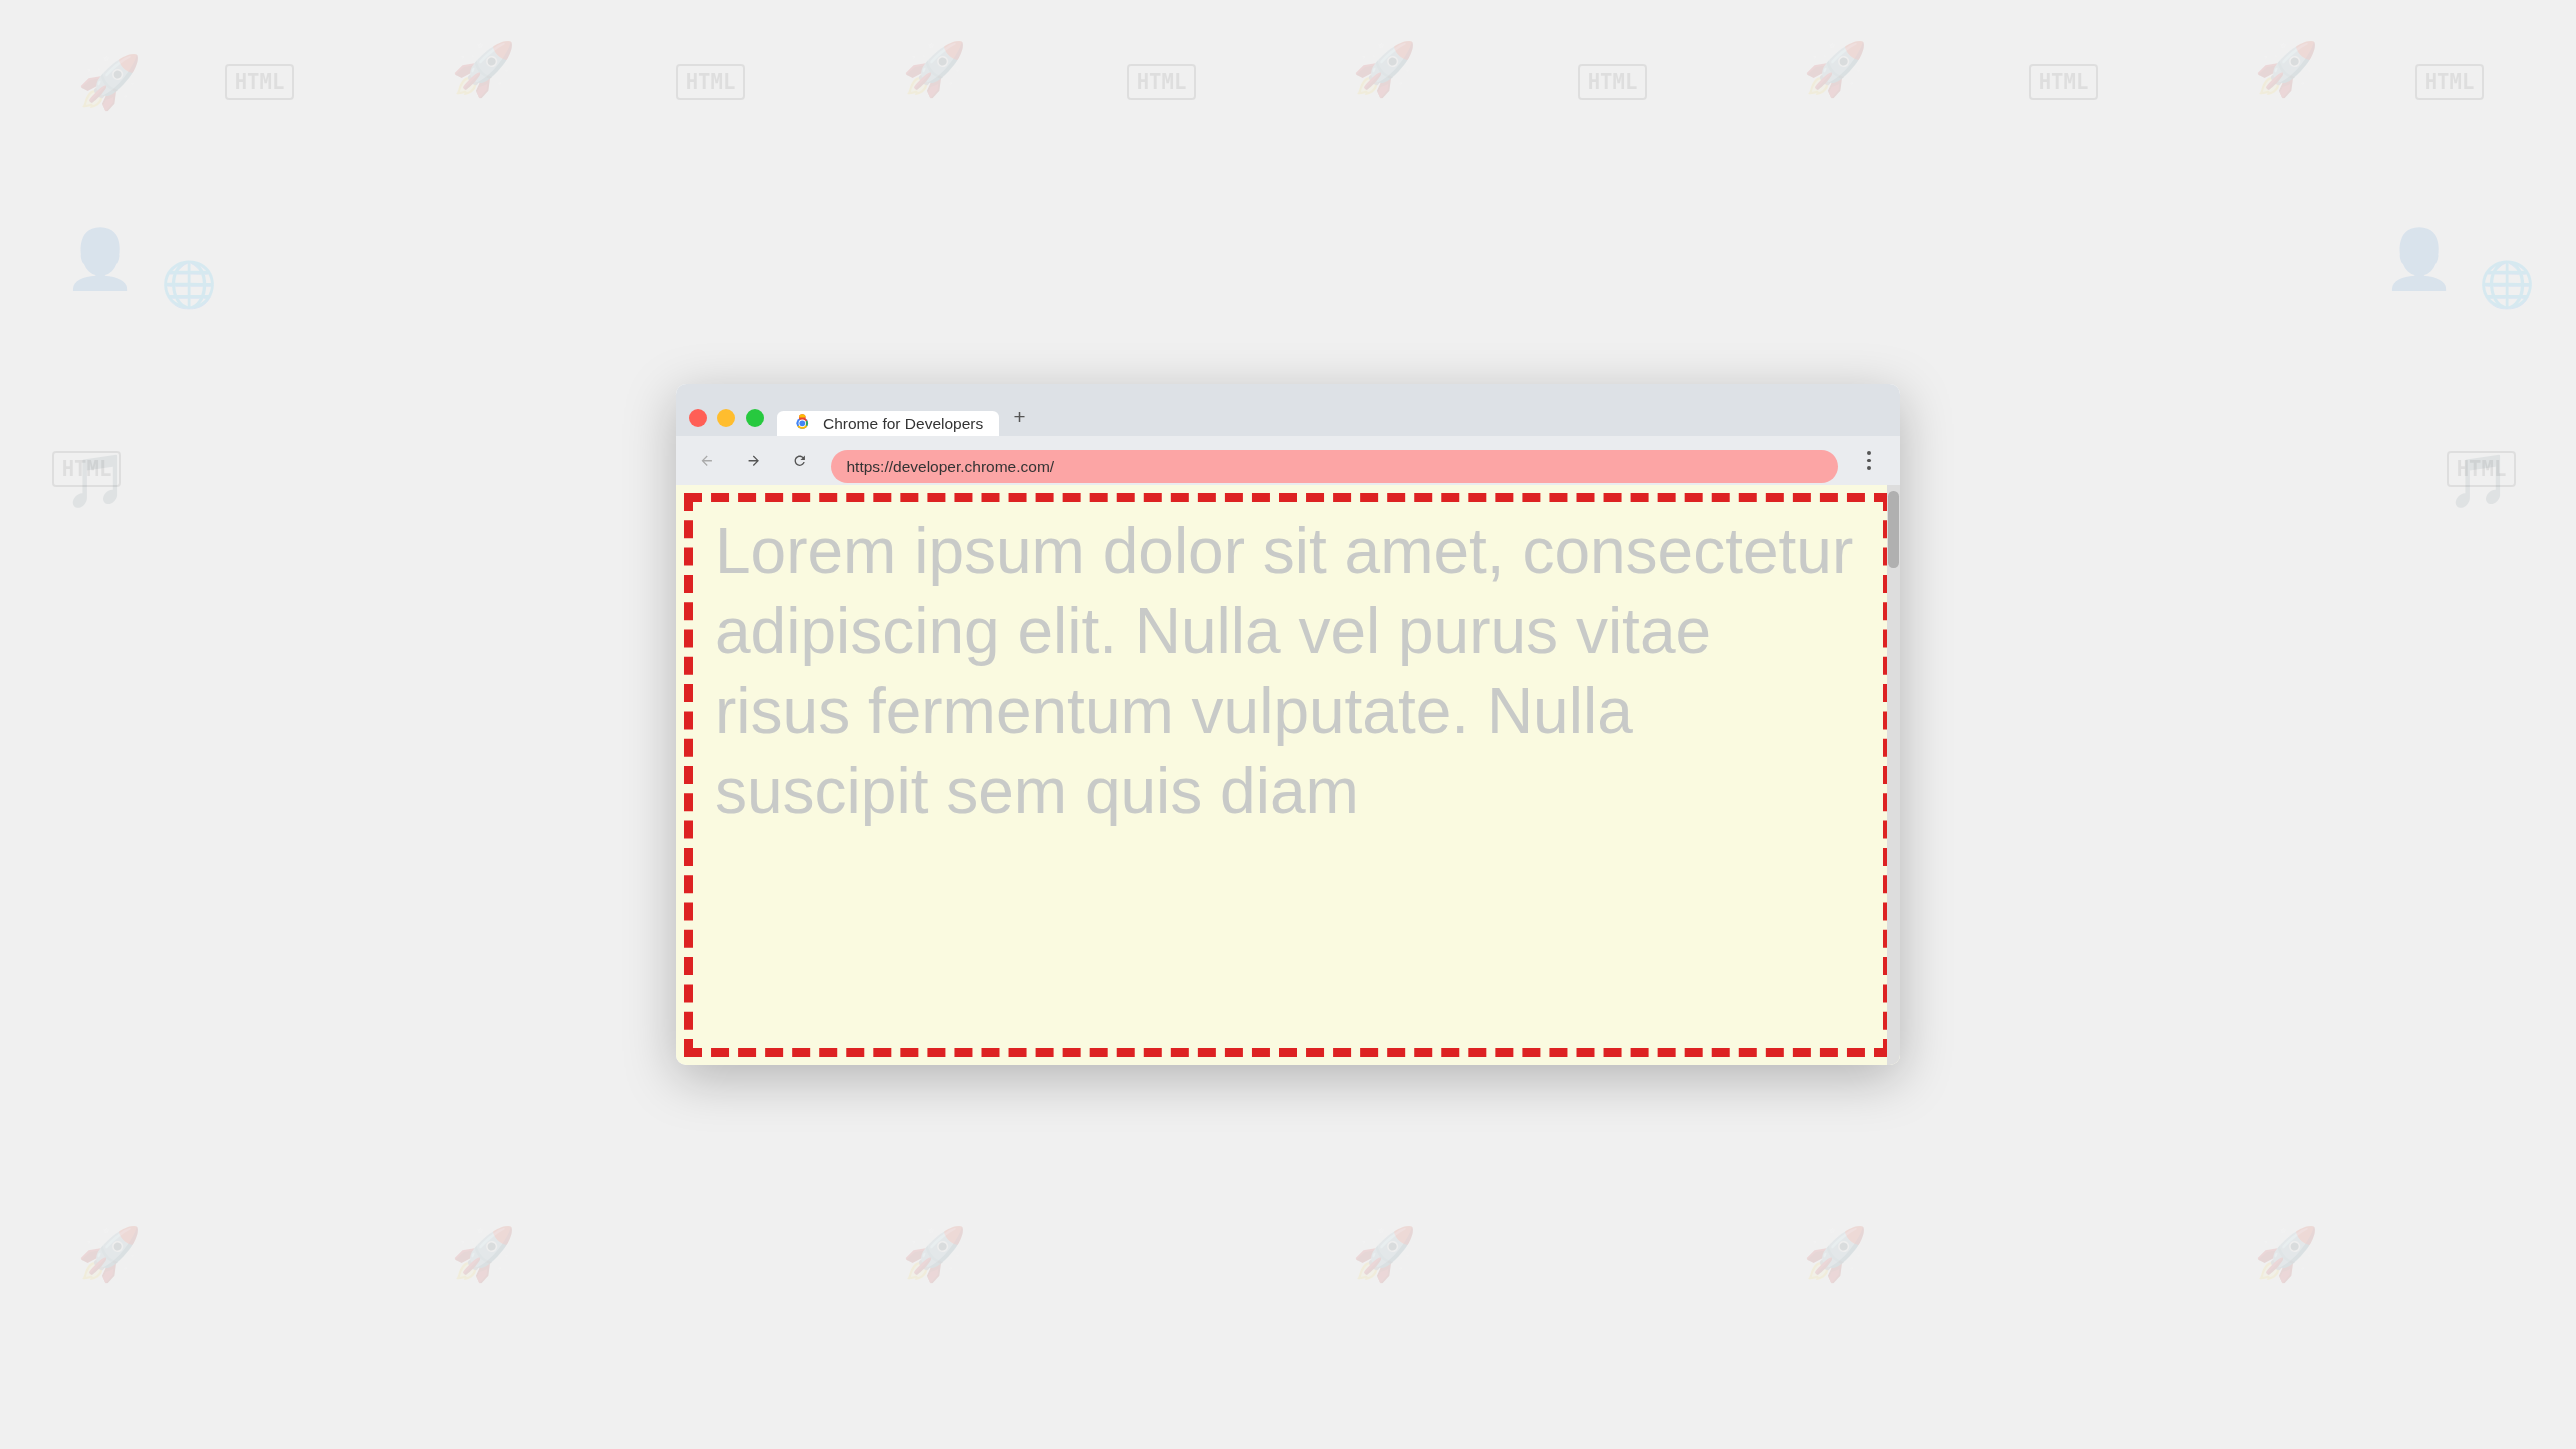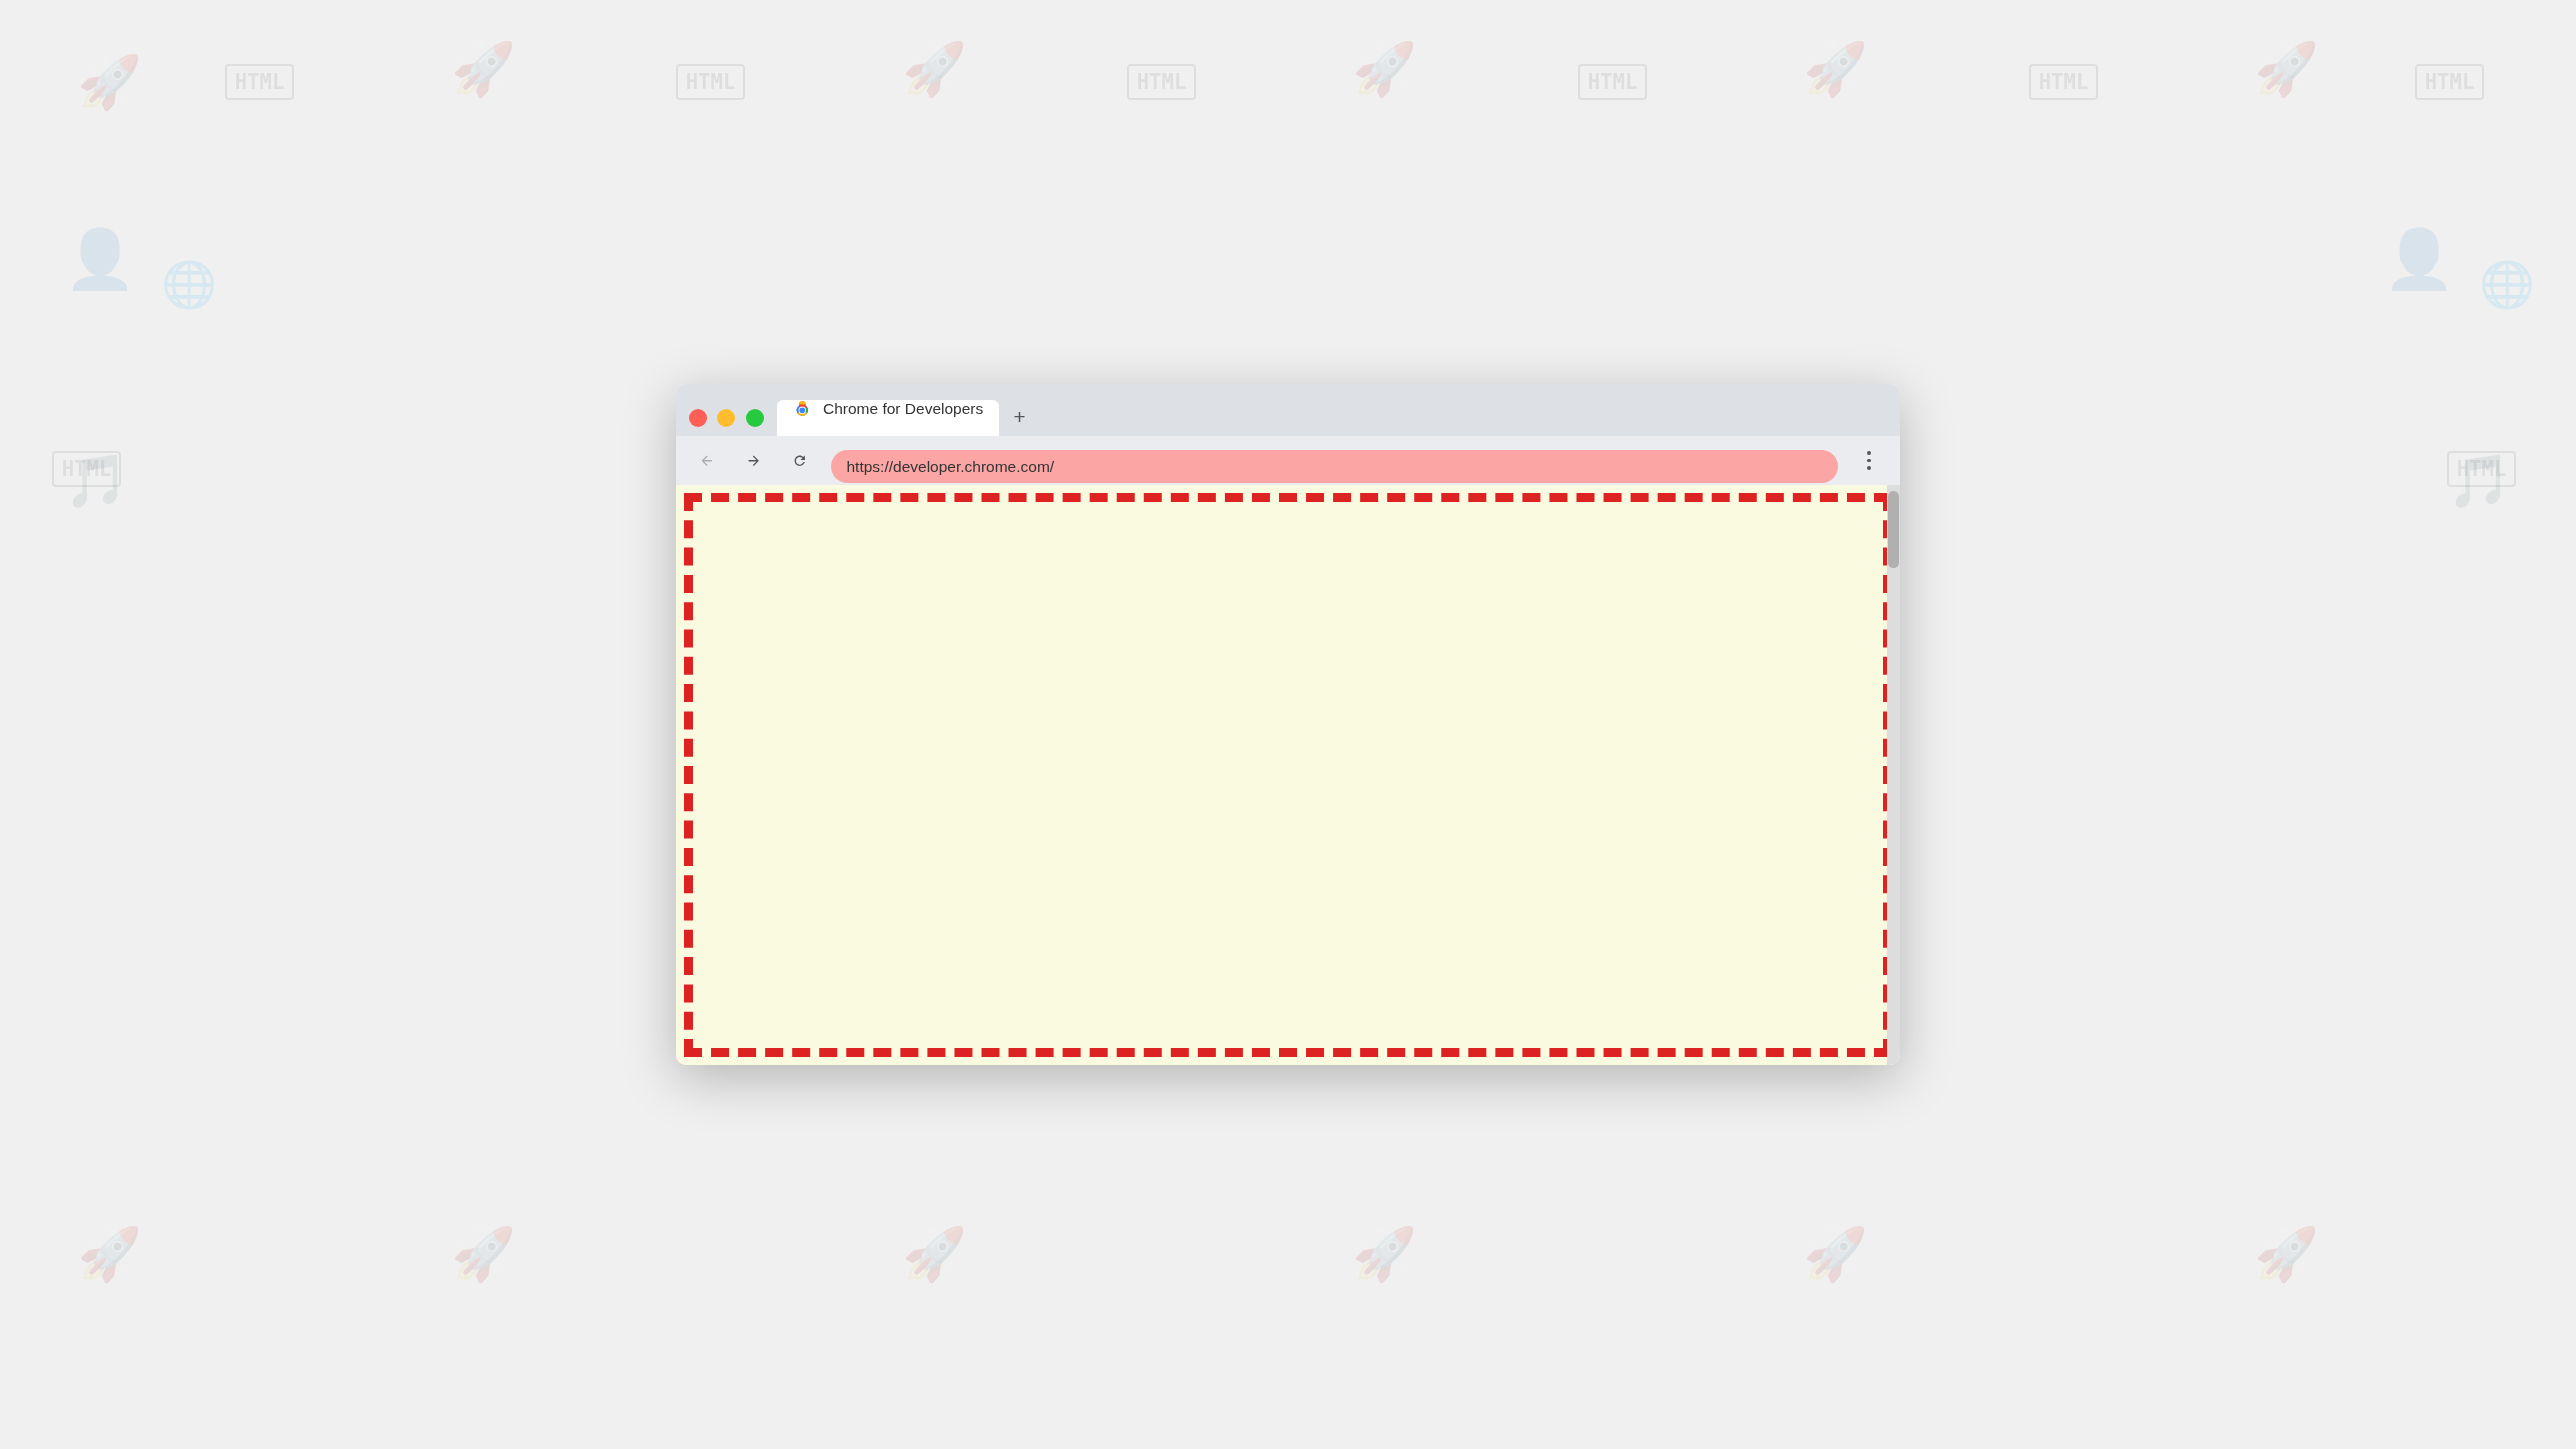--- a/index.html
+++ b/index.html
@@ -82,23 +82,23 @@
     .tab-bar {
       display: flex;
       align-items: flex-end;
       flex: 1;
       height: 100%;
     }
 
     .tab {
       background: #fff;
       border-radius: 6.4px 6.4px 0 0;
-      height: 36px;
-      display: flex;
-      align-items: flex-start;
+      height: 25px;
+      display: flex;
+      align-items: center;
       padding: 0 15.5px;
       gap: 10.3px;
       min-width: 206px;
       position: relative;
     }
 
     .tab-title {
       font-size: 15.5px;
       color: #333;
       white-space: nowrap;
@@ -351,20 +351,23 @@
       </div>
       <button class="menu-btn">
         <div class="menu-dot"></div>
         <div class="menu-dot"></div>
         <div class="menu-dot"></div>
       </button>
     </div>
 
     <div class="page-content" style="position:relative;">
       <div class="dashed-box"></div>
+      <div class="lorem-text">
+        Lorem ipsum dolor sit amet, consectetur adipiscing elit. Nulla vel purus vitae risus fermentum vulputate. Nulla suscipit sem quis diam
+      </div>
 
       <div class="scrollbar">
         <div class="scrollbar-thumb"></div>
       </div>
     </div>
 
 
   </div>
 </div>
 

